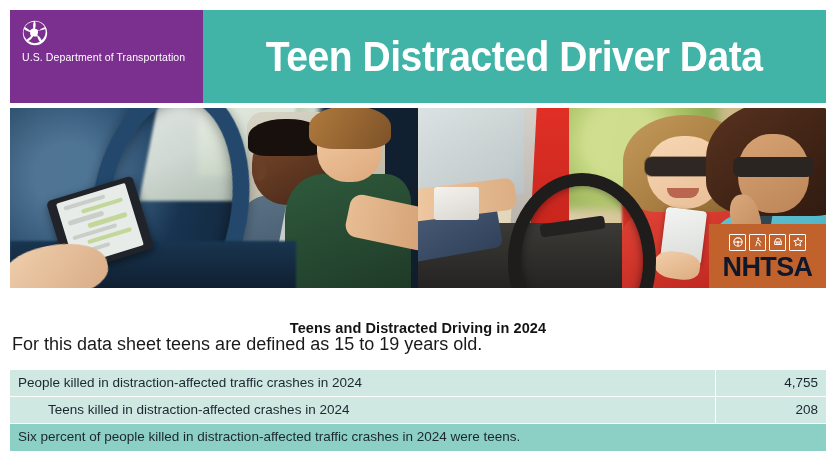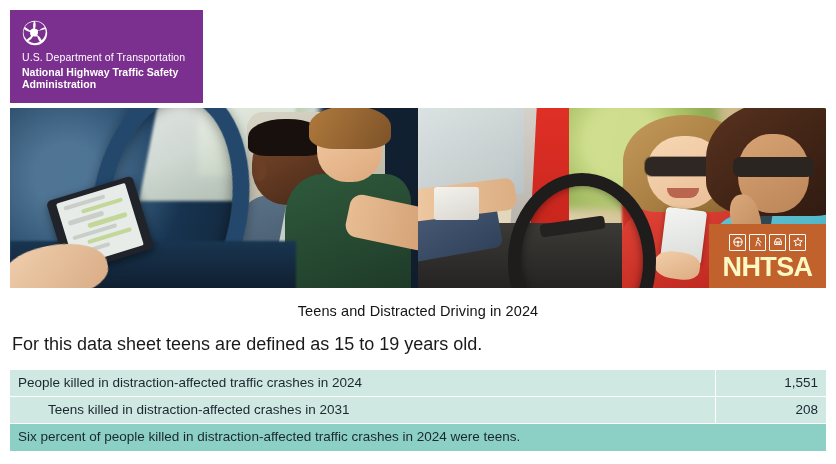--- a/index.html
+++ b/index.html
@@ -159,34 +159,34 @@
     background:linear-gradient(160deg,#63c5d4 0%,#3fa8bb 70%,#2b8b9d 100%);
     border-radius:34% 26% 0 0;}
   .g2-belt{position:absolute;left:18%;top:54%;width:12%;height:52%;
     background:#2b3a46;transform:rotate(9deg);opacity:.9;}
   .g2-hand{position:absolute;left:2%;top:44%;width:24%;height:26%;
     background:linear-gradient(150deg,#d9a87c,#c08a5c);border-radius:45%;transform:rotate(-14deg);}
 
   
   .nhtsa{
     position:absolute;right:0px;bottom:0px;width:117px;height:64px;
-    background:#c1622c;color:#fef9c3;
+    background:#c1622c;color:#0f172a;
     display:flex;flex-direction:column;align-items:center;justify-content:center;
     padding:4px 0 2px 0;box-sizing:border-box;
   }
   .nhtsa-icons{display:flex;gap:3px;margin-bottom:2px;}
   .nh-ico{width:15px;height:15px;border:1.4px solid #ffffff;border-radius:1px;
     display:flex;align-items:center;justify-content:center;}
   .nh-ico svg{display:block;}
   .nhtsa-word{font-size:27px;font-weight:700;line-height:28px;letter-spacing:-0.6px;}
 
   
   .subhead{
-    position:absolute;left:10px;top:303px;width:816px;text-align:center;
-    font-size:14.5px;font-weight:400;color:#141414;letter-spacing:.1px;
+    position:absolute;left:10px;top:320px;width:816px;text-align:center;
+    font-size:14.5px;font-weight:700;color:#141414;letter-spacing:.1px;
   }
   .intro{
     position:absolute;left:12px;top:334px;width:800px;
     font-size:18px;color:#1a1a1a;
   }
 
   
   .tbl{
     position:absolute;left:10px;top:370px;width:816px;
     border-collapse:collapse;table-layout:fixed;
@@ -220,26 +220,25 @@
           <circle cx="13" cy="13" r="12.2" fill="#ffffff"></circle>
           <path d="M13 1.6a11.4 11.4 0 0 1 9.9 5.7c-2.0 0.4-4.3 1.6-6.0 3.4-1.1-1.1-2.5-1.8-3.9-2.0 0.9-2.6 0.9-5.0 0-7.1z" fill="#7b2f8e"></path>
           <path d="M23.4 9.2a11.4 11.4 0 0 1-3.8 11.0c-0.8-1.9-2.4-3.9-4.5-5.2 0.7-1.3 1.0-2.8 0.8-4.2 2.7-0.5 5.0-1.3 7.5-1.6z" fill="#7b2f8e"></path>
           <path d="M17.9 21.8a11.4 11.4 0 0 1-11.6-0.7c1.8-1.0 3.7-2.7 4.8-4.9 1.4 0.5 2.9 0.5 4.2 0.1 0.6 2.6 1.6 4.3 2.6 5.5z" fill="#7b2f8e"></path>
           <path d="M4.6 19.8A11.4 11.4 0 0 1 2.0 9.0c1.5 1.4 3.7 2.6 6.1 3.0-0.1 1.4 0.2 2.9 1.0 4.1-2.0 1.8-3.4 3.1-4.5 3.7z" fill="#7b2f8e"></path>
           <path d="M2.9 7.0A11.4 11.4 0 0 1 11.8 1.7c-0.7 2.0-0.9 4.4-0.4 6.6-1.4 0.4-2.6 1.2-3.5 2.3C6.0 9.0 4.3 7.8 2.9 7.0z" fill="#7b2f8e"></path>
           <circle cx="13" cy="13" r="2.6" fill="#ffffff"></circle>
         </svg>
       </div>
       <div class="brand-line1">U.S. Department of Transportation</div>
-      <div class="brand-line2">
-        <span>National Highway Traffic Safety</span><br>
-        <span>Administration</span>
-      </div>
     </div>
 
+    <div class="title-block">
+      <h1>Teen Distracted Driver Data</h1>
+    </div>
   </div>
 
   <div class="photos">
 
     <div class="photo photo-left">
       <div class="pl-bg"></div>
       <div class="pl-outside"></div>
       <div class="pl-windshield"></div>
       <div class="pl-seat"></div>
       <div class="pl-teen">
@@ -334,24 +333,24 @@
     </div>
   </div>
 
   <div class="subhead">Teens and Distracted Driving in 2024</div>
   <div class="intro">For this data sheet teens are defined as 15 to 19 years old.</div>
 
   <table class="tbl">
     <tbody>
       <tr>
         <td class="lbl">People killed in distraction-affected traffic crashes in 2024</td>
-        <td class="val">1,551</td>
+        <td class="val">4,755</td>
       </tr>
       <tr class="indent">
-        <td class="lbl">Teens killed in distraction-affected crashes in 2031</td>
+        <td class="lbl">Teens killed in distraction-affected crashes in 2024</td>
         <td class="val">208</td>
       </tr>
       <tr class="note">
         <td colspan="2">Six percent of people killed in distraction-affected traffic crashes in 2024 were teens.</td>
       </tr>
     </tbody>
   </table>
 
 </div>
 

